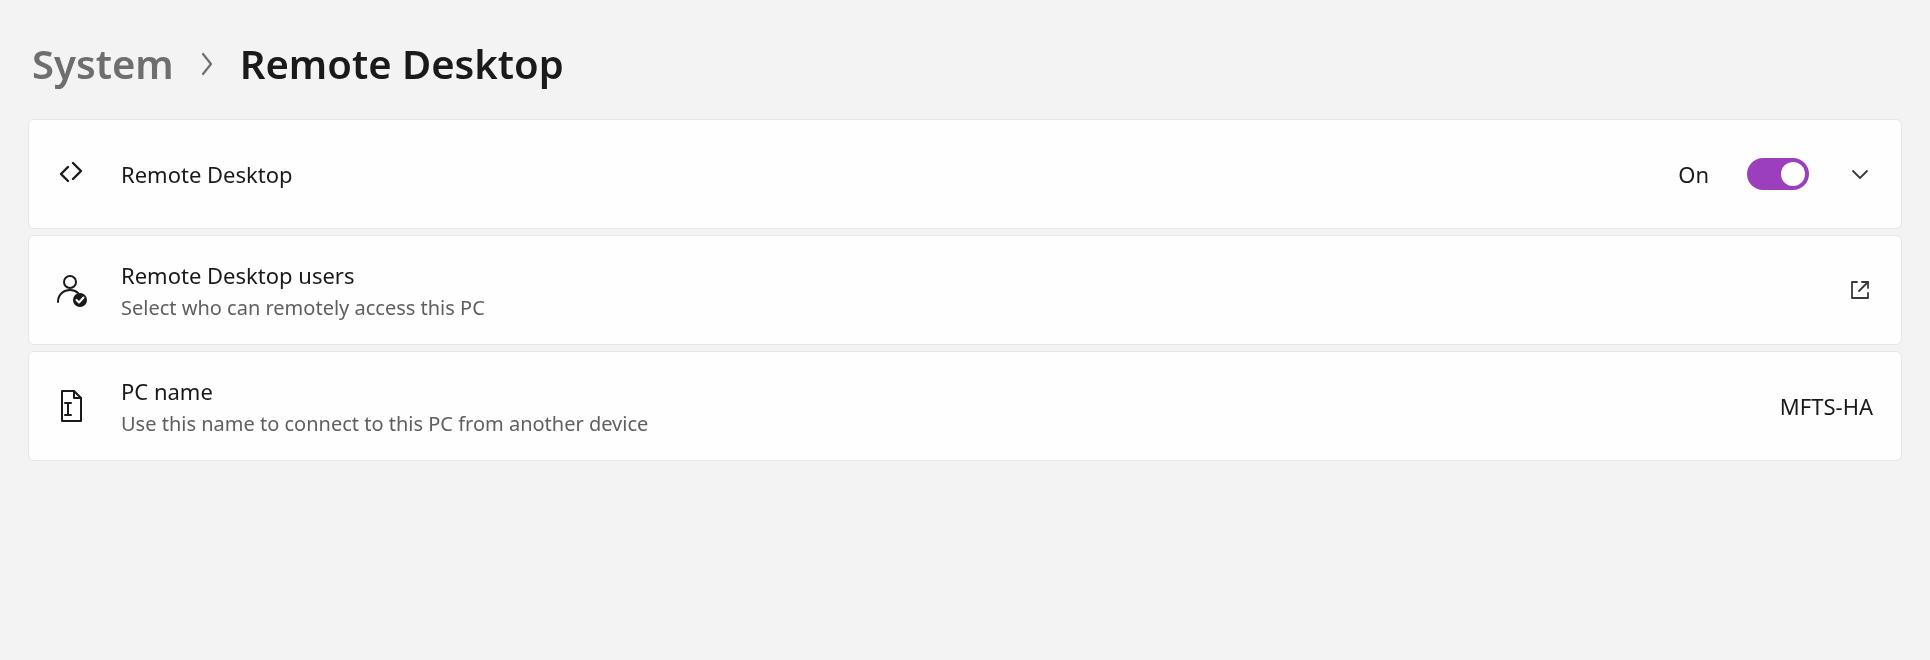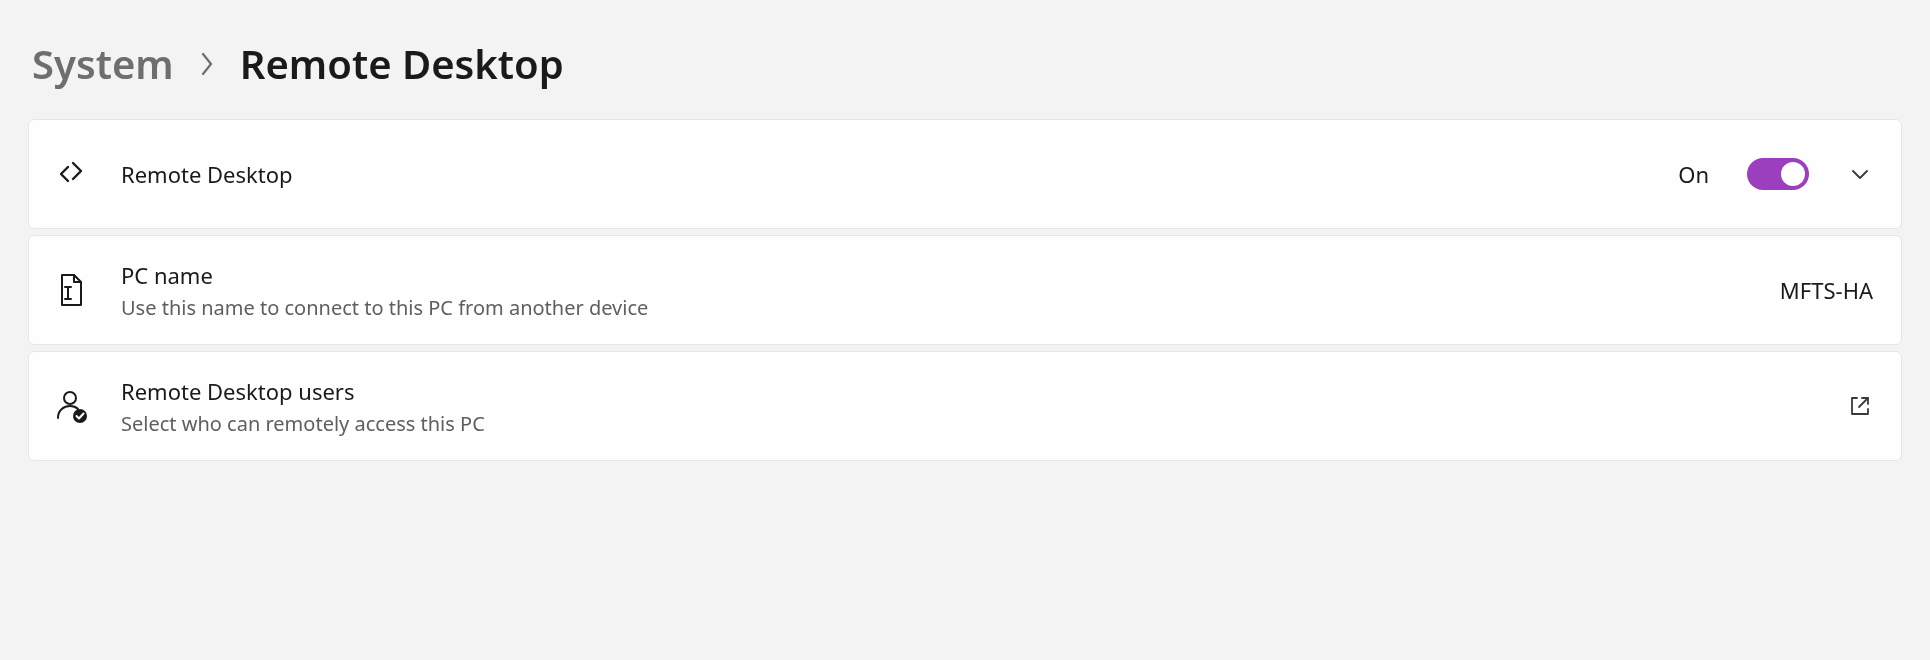--- a/index.html
+++ b/index.html
@@ -161,39 +161,20 @@
         <span class="chevron">
           <svg width="22" height="22" viewBox="0 0 22 22" fill="none" stroke="currentColor" stroke-width="1.8" stroke-linecap="round" stroke-linejoin="round">
               <polyline points="4,8 11,15 18,8"></polyline>
             </svg>
         </span>
       </div>
     </div>
 
     <div class="card">
       <span class="card-icon">
-        <svg width="30" height="36" viewBox="0 0 30 36" fill="none" stroke="currentColor" stroke-width="2" stroke-linecap="round" stroke-linejoin="round">
-          <path d="M6 3 H18 L25 10 V33 H6 Z"></path>
-          <path d="M18 3 V10 H25"></path>
-          <line x1="12" y1="15" x2="12" y2="27"></line>
-          <line x1="9" y1="15" x2="15" y2="15"></line>
-          <line x1="9" y1="27" x2="15" y2="27"></line>
-        </svg>
-      </span>
-      <div class="card-text">
-        <span class="card-title">PC name</span>
-        <span class="card-desc">Use this name to connect to this PC from another device</span>
-      </div>
-      <div class="card-right">
-        <span class="value-text">MFTS-HA</span>
-      </div>
-    </div>
-
-    <div class="card">
-      <span class="card-icon">
         <svg width="36" height="36" viewBox="0 0 36 36" fill="none" stroke="currentColor" stroke-width="2" stroke-linecap="round" stroke-linejoin="round">
           <circle cx="17" cy="10" r="6"></circle>
           <path d="M5 30 C5 22 11 18 17 18 C20 18 23 19 25 21"></path>
           <circle cx="27" cy="28" r="7" fill="currentColor" stroke="none"></circle>
           <polyline points="23.5,28 26,30.5 30.5,25.5" stroke="#fefefe" stroke-width="2" fill="none"></polyline>
         </svg>
       </span>
       <div class="card-text">
         <span class="card-title">Remote Desktop users</span>
         <span class="card-desc">Select who can remotely access this PC</span>
@@ -201,14 +182,33 @@
       <div class="card-right">
         <span class="open-icon">
           <svg width="24" height="24" viewBox="0 0 24 24" fill="none" stroke="currentColor" stroke-width="1.8" stroke-linecap="round" stroke-linejoin="round">
             <path d="M9 4 H4 V20 H20 V15"></path>
             <polyline points="14,4 20,4 20,10"></polyline>
             <line x1="20" y1="4" x2="11" y2="13"></line>
           </svg>
         </span>
       </div>
     </div>
+
+    <div class="card">
+      <span class="card-icon">
+        <svg width="30" height="36" viewBox="0 0 30 36" fill="none" stroke="currentColor" stroke-width="2" stroke-linecap="round" stroke-linejoin="round">
+          <path d="M6 3 H18 L25 10 V33 H6 Z"></path>
+          <path d="M18 3 V10 H25"></path>
+          <line x1="12" y1="15" x2="12" y2="27"></line>
+          <line x1="9" y1="15" x2="15" y2="15"></line>
+          <line x1="9" y1="27" x2="15" y2="27"></line>
+        </svg>
+      </span>
+      <div class="card-text">
+        <span class="card-title">PC name</span>
+        <span class="card-desc">Use this name to connect to this PC from another device</span>
+      </div>
+      <div class="card-right">
+        <span class="value-text">MFTS-HA</span>
+      </div>
+    </div>
   </div>
 </div>
 
 </body></html>

